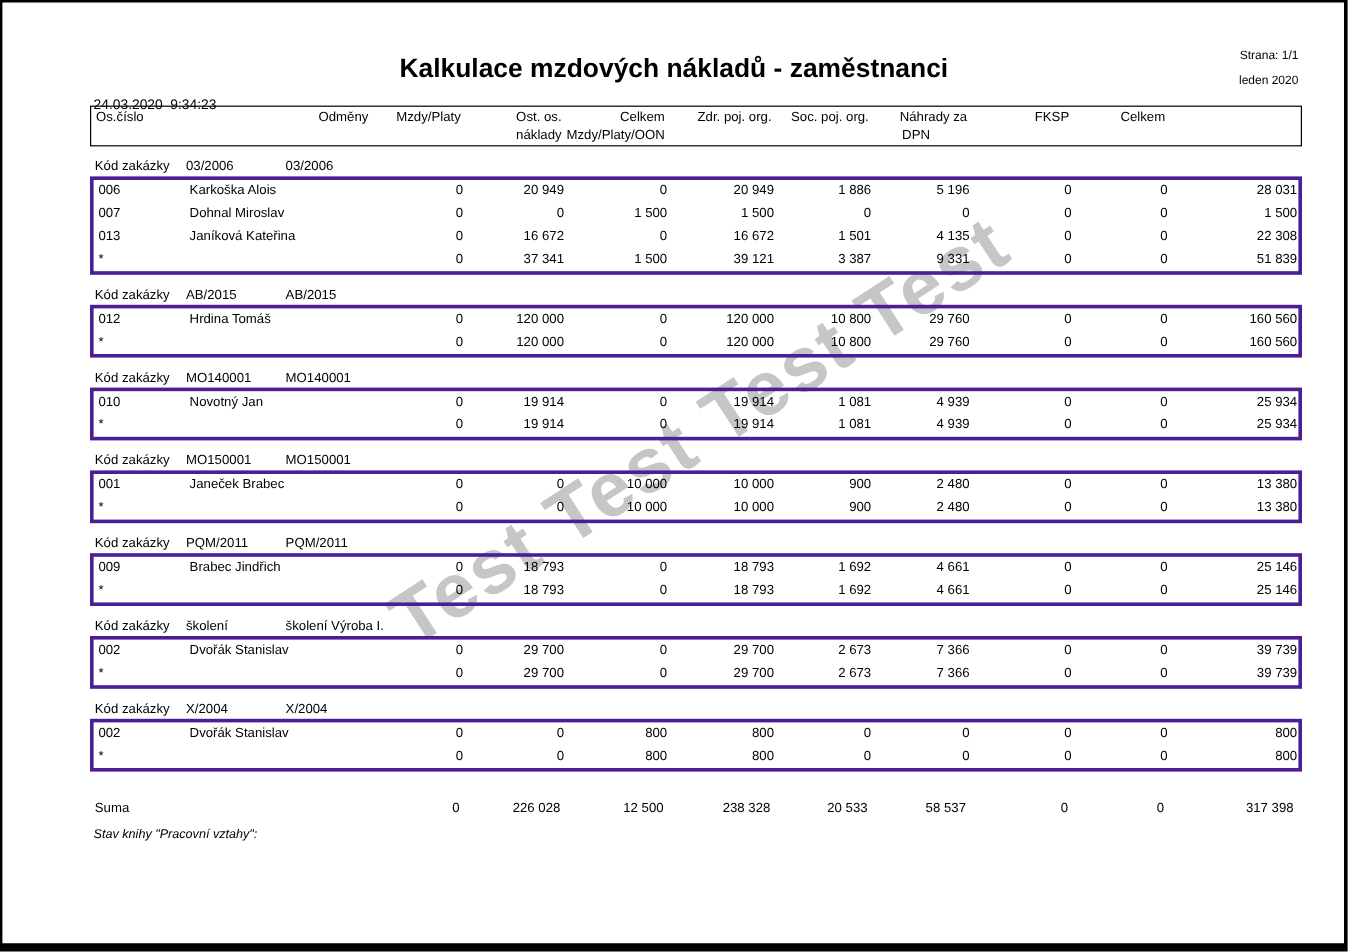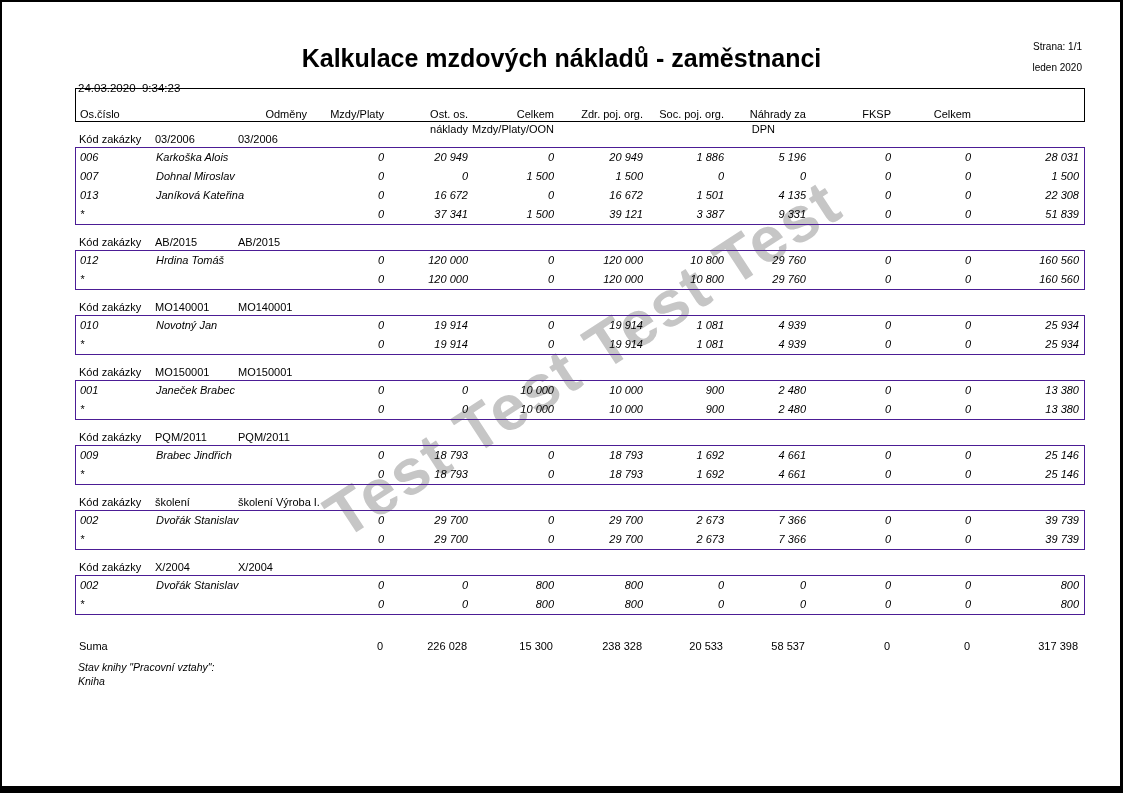--- a/index.html
+++ b/index.html
@@ -10,51 +10,51 @@
   }
   .frame {
     position:absolute; inset:0; box-sizing:border-box;
     border:2px solid #000; border-bottom-width:7px; border-right-width:3px;
     pointer-events:none; z-index:5;
   }
   
   .hdr-left  { position:absolute; left:78px;  top:36px; font-size:11.5px; line-height:21px; white-space:pre; z-index:2; }
   .hdr-right { position:absolute; right:41px; top:36px; font-size:10px; line-height:21px; text-align:right; z-index:2; }
   .hdr-title { position:absolute; left:0; right:0; top:44px; text-align:center;
-               font-size:25px; font-weight:bold; z-index:2; }
+               font-size:22px; font-weight:bold; z-index:2; }
   
   .watermark {
     position:absolute; left:290px; top:320px; width:600px; height:100px;
     transform:rotate(-33deg); font-size:64px; font-weight:bold;
     color:#c6c6c6; text-align:center; white-space:nowrap; letter-spacing:2px;
     z-index:0;
   }
   
   .tbl { position:absolute; left:75px; top:88px; width:1010px; z-index:1; font-size:11px; }
   :root { --cols:78px 158px 77px 84px 86px 89px 81px 82px 85px 80px 108px; }
   .grid { display:grid; grid-template-columns:var(--cols); }
   .cell { white-space:nowrap; overflow:visible; }
   .num  { text-align:right; padding-right:5px; }
   .cid  { padding-left:4px; text-align:left; }
   .cworker { padding-left:2px; text-align:left; }
 
-  .thead { box-sizing:border-box; border:1px solid #000; height:34px; padding-top:18px; }
+  .thead { box-sizing:border-box; border:1px solid #000; height:34px; padding-top:2px; }
   .th { position:relative; line-height:15px; }
   .th .l1 { text-align:right; padding-right:5px; white-space:nowrap; }
   .th.c1 .l1 { text-align:left; padding-right:0; padding-left:4px; }
   .th.c2 .l1 { text-align:left; padding-right:0; padding-left:2px; }
   .th .l2 { position:absolute; top:15px; right:5px; white-space:nowrap; }
   .th.c9 .l2 { right:36px; }
 
   .kod-row { display:flex; height:15px; line-height:15px; margin-top:10px; }
   .k-label { width:78px; padding-left:4px; box-sizing:border-box; }
   .k-code  { width:85px; padding-left:2px; box-sizing:border-box; }
   .k-name  { flex:1; }
 
-  .gbox { border:1px solid #4c1d95;font-style:italic; }
+  .gbox { border:3px solid #4c1d95; }
   .trow { height:19px; line-height:19px; }
 
   .sum-row { margin-top:22px; height:19px; line-height:19px; }
   .sum-label { grid-column:1 / 3; padding-left:4px; }
 
   .footer { margin-top:5px; padding-left:3px; font-style:italic; font-size:10.5px; line-height:13.5px; }
 </style>
 </head>
 <body>
 
@@ -373,26 +373,25 @@
             <div class="cell num">0</div>
             <div class="cell num">0</div>
             <div class="cell num">800</div>
           </div>
         </div>
       </div>
     <div class="sum-row grid" id="sum-row">
         <div class="cell sum-label">Suma</div>
         <div class="cell num">0</div>
         <div class="cell num">226 028</div>
-        <div class="cell num">15 300</div>
+        <div class="cell num">12 500</div>
         <div class="cell num">238 328</div>
         <div class="cell num">20 533</div>
         <div class="cell num">58 537</div>
         <div class="cell num">0</div>
         <div class="cell num">0</div>
         <div class="cell num">317 398</div>
       </div>
     <div class="footer">
       <div>Stav knihy "Pracovní vztahy":</div>
-      <div>Kniha</div>
     </div>
   </div>
 </div>
 
 </body></html>

